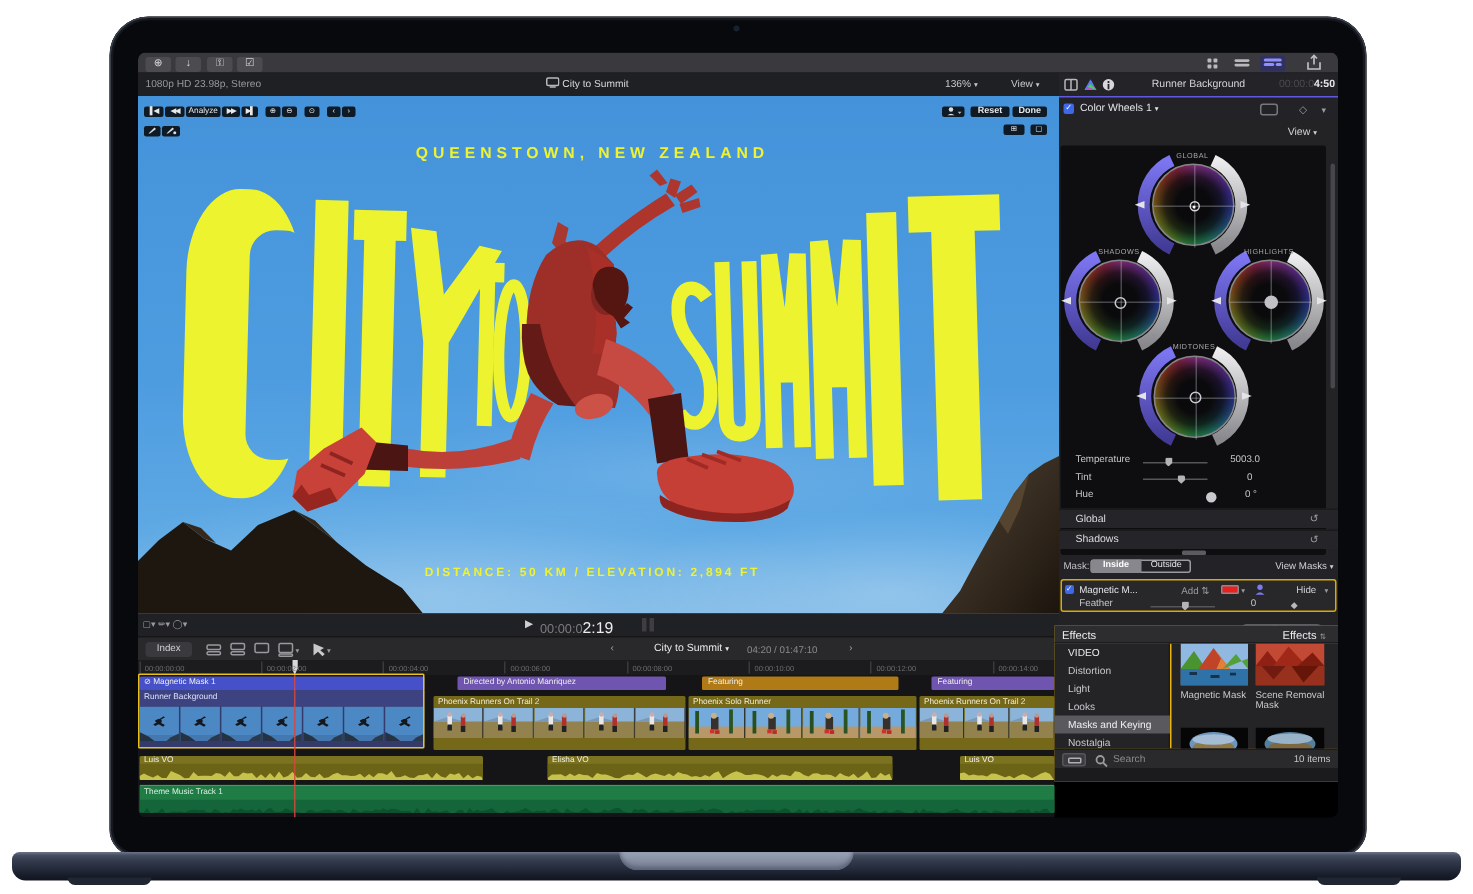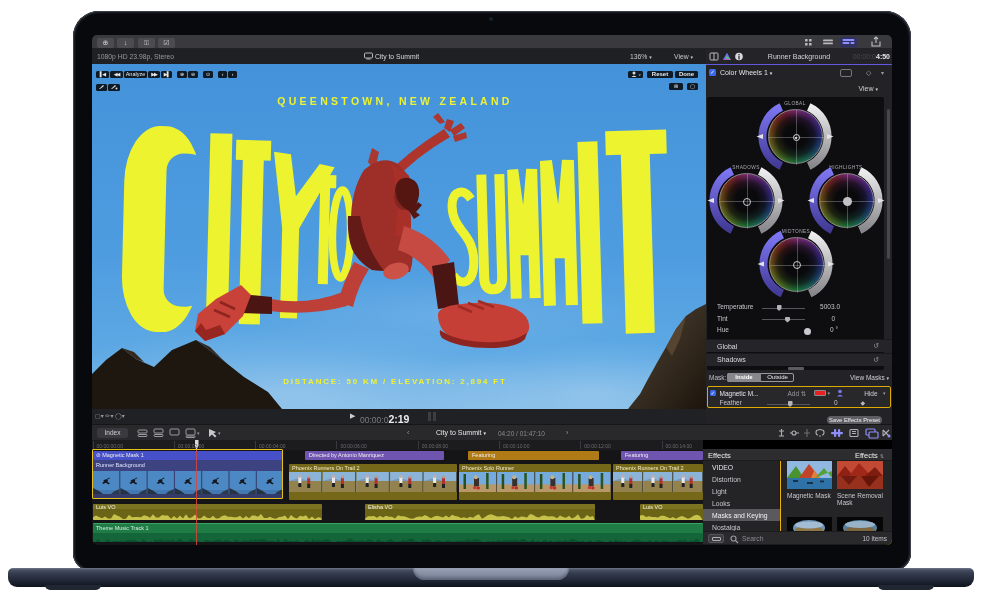--- a/index.html
+++ b/index.html
@@ -26,21 +26,21 @@
 
 #tlbar{position:absolute;left:0;top:389px;width:800px;height:16px;background:#29292c;border-top:1px solid #161618;color:#b9b9bd}
 
 #ruler{position:absolute;left:0;top:405px;width:611px;height:10px;background:#1c1c1e;color:#6c6c70;font-size:5px}
 
 #tracks{position:absolute;left:0;top:415px;width:611px;height:95px;background:#151517}
 .bar{position:absolute;height:9px;top:0.5px;border-radius:1px;color:#eee;font-size:5.5px;line-height:9px;white-space:nowrap;overflow:hidden}
 .clip{position:absolute;top:10px;height:39px;border-radius:1px;overflow:hidden}
 .aclip{position:absolute;top:54px;height:16px;background:#7c7320;border-radius:1px;overflow:hidden;color:#f0f0e8;font-size:5.5px}
 
-#effects{position:absolute;left:611px;top:414px;width:189px;height:104px;background:#eab308;color:#cfcfd3;font-size:7px}
+#effects{position:absolute;left:611px;top:382px;width:189px;height:104px;background:#eab308;color:#cfcfd3;font-size:7px}
 </style></head><body>
 <div id="lid"></div>
 <div id="cam"></div>
 <div id="screen">
   <div id="topbar">
     <div class="tbtn" style="left:5px">⊕</div>
     <div class="tbtn" style="left:25px">↓</div>
     <div class="tbtn" style="left:46px">⚿</div>
     <div class="tbtn" style="left:66px">☑</div>
     <svg width="90" height="14" style="position:absolute;left:708px;top:0">
@@ -170,21 +170,21 @@
           </svg></div>
     <div class="vb" style="left:555px;width:26px;font-size:6px;font-weight:bold">Reset</div>
     <div class="vb" style="left:583px;width:23px;font-size:6px;font-weight:bold">Done</div>
     <div class="vb" style="left:577px;top:19px;width:14px">⊞</div>
     <div class="vb" style="left:595px;top:19px;width:11px">▢</div>
   </div>
   </div>
   <div id="transport">
     <span style="position:absolute;left:3px;top:3px;font-size:6px;color:#9a9a9e">▢▾ ✏︎▾ ◯▾</span>
     <span style="position:absolute;left:258px;top:3px;font-size:7px;color:#cfcfd3">▶</span>
-    <span style="position:absolute;left:268px;top:3.5px;font-size:8.5px;color:#7c7c80">00:00:0<span style="font-size:10.5px;color:#ececf0;font-weight:bold">2:19</span></span>
+    <span style="position:absolute;left:268px;top:3.5px;font-size:8.5px;color:#7c7c80">00:00:0<span style="font-size:10.5px;color:#ececf0;font-weight:normal">2:19</span></span>
     <span style="position:absolute;left:336px;top:3px;width:3px;height:9px;background:#3e3e42"></span>
     <span style="position:absolute;left:341px;top:3px;width:3px;height:9px;background:#3e3e42"></span>
   </div>
   <div id="inspector">
     <div class="abs" style="left:0;top:0;width:186px;height:15.5px;background:#242428;border-bottom:1px solid #6058e0">
       <svg width="40" height="15" style="position:absolute;left:2px;top:0">
         <rect x="2" y="4" width="8" height="7" rx="1" fill="none" stroke="#b8b8bc" stroke-width="1"></rect>
           <line x1="6" y1="4" x2="6" y2="11" stroke="#b8b8bc" stroke-width="1"></line>
         <path d="M15 11 L19 4 L23 11 Z" fill="#c050d0"></path>
           <path d="M15 11 L19 4 L21 7.5 Z" fill="#5080e8"></path>

